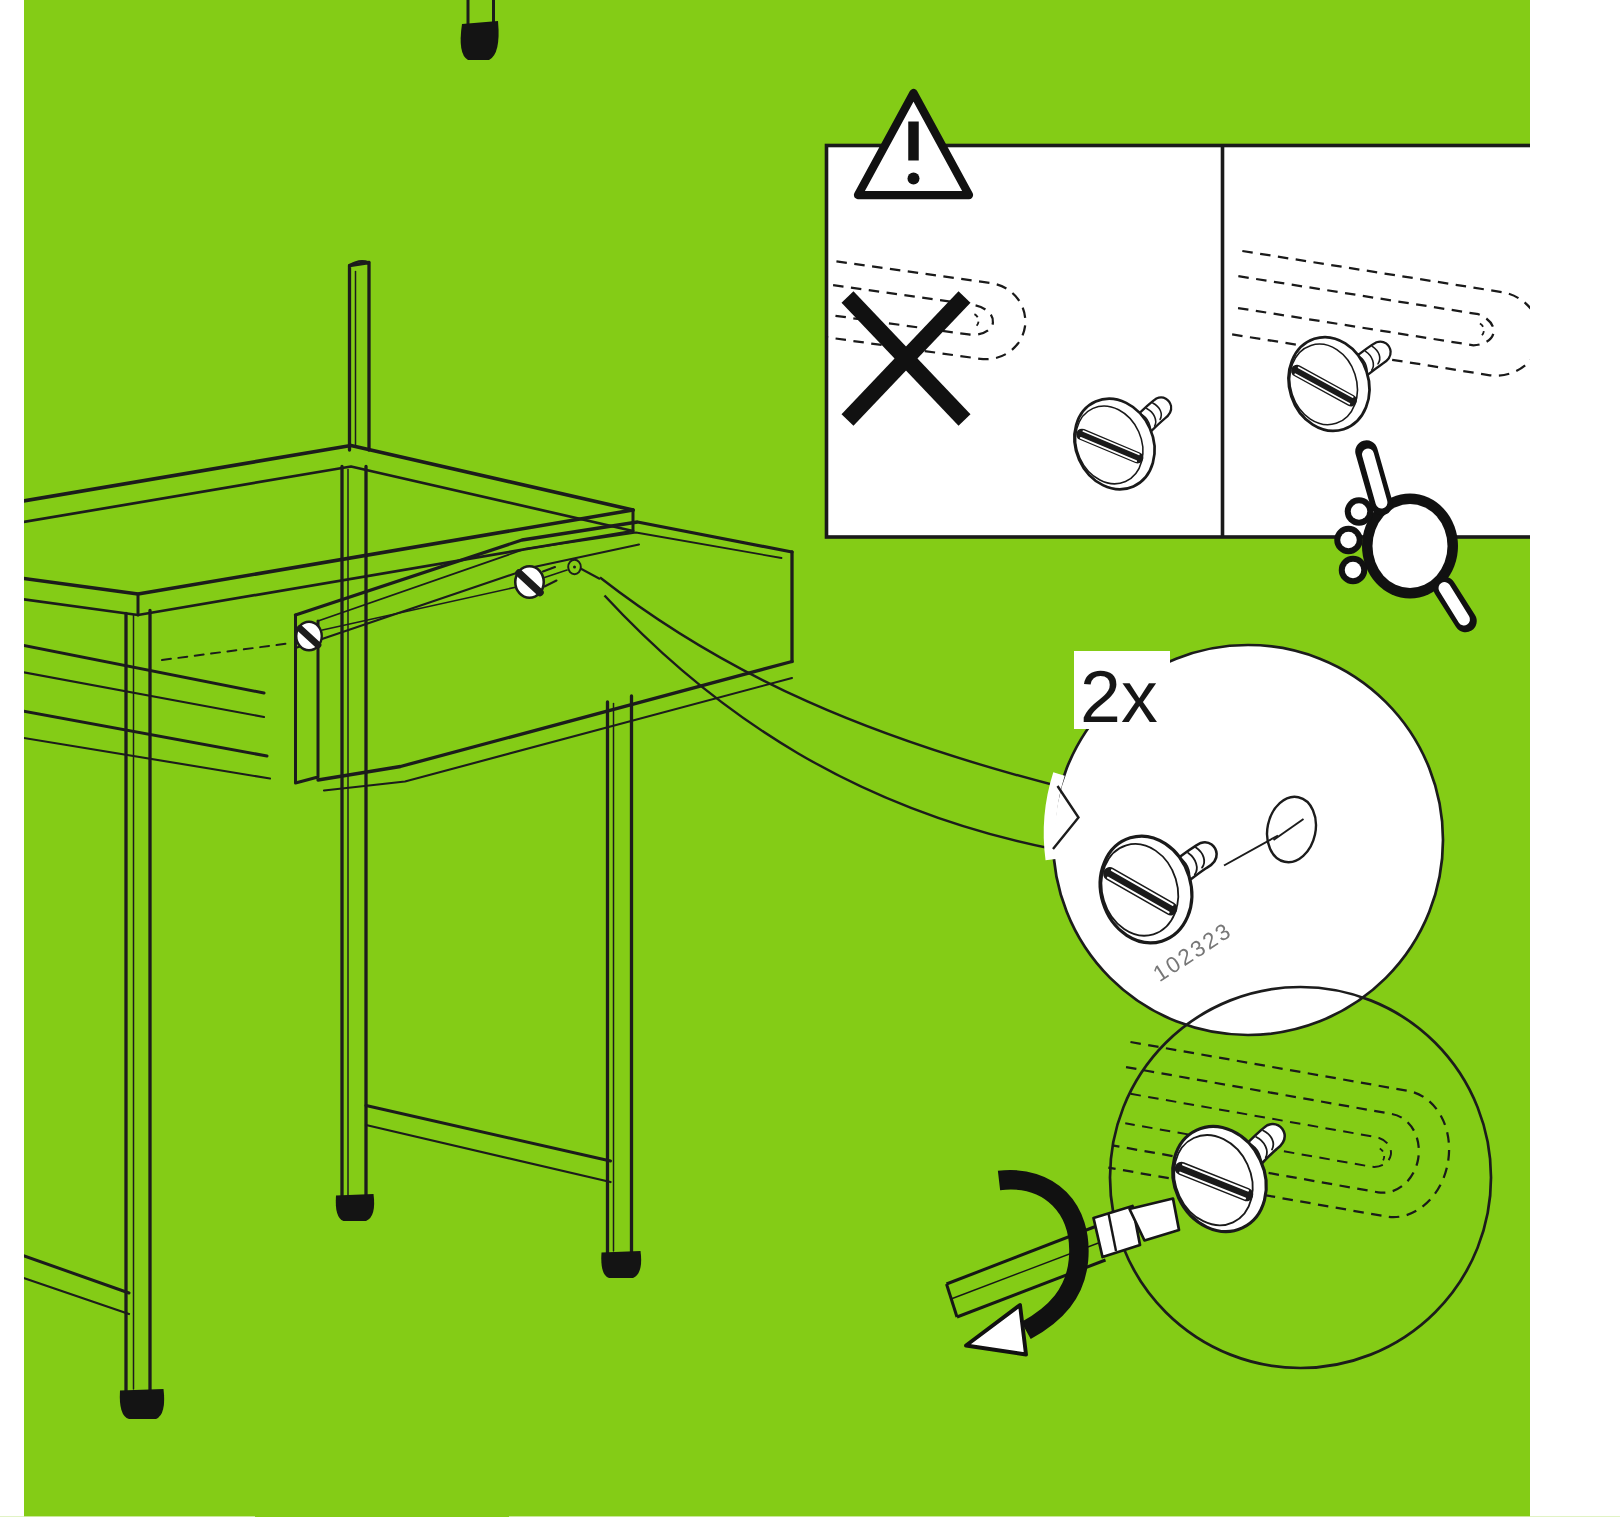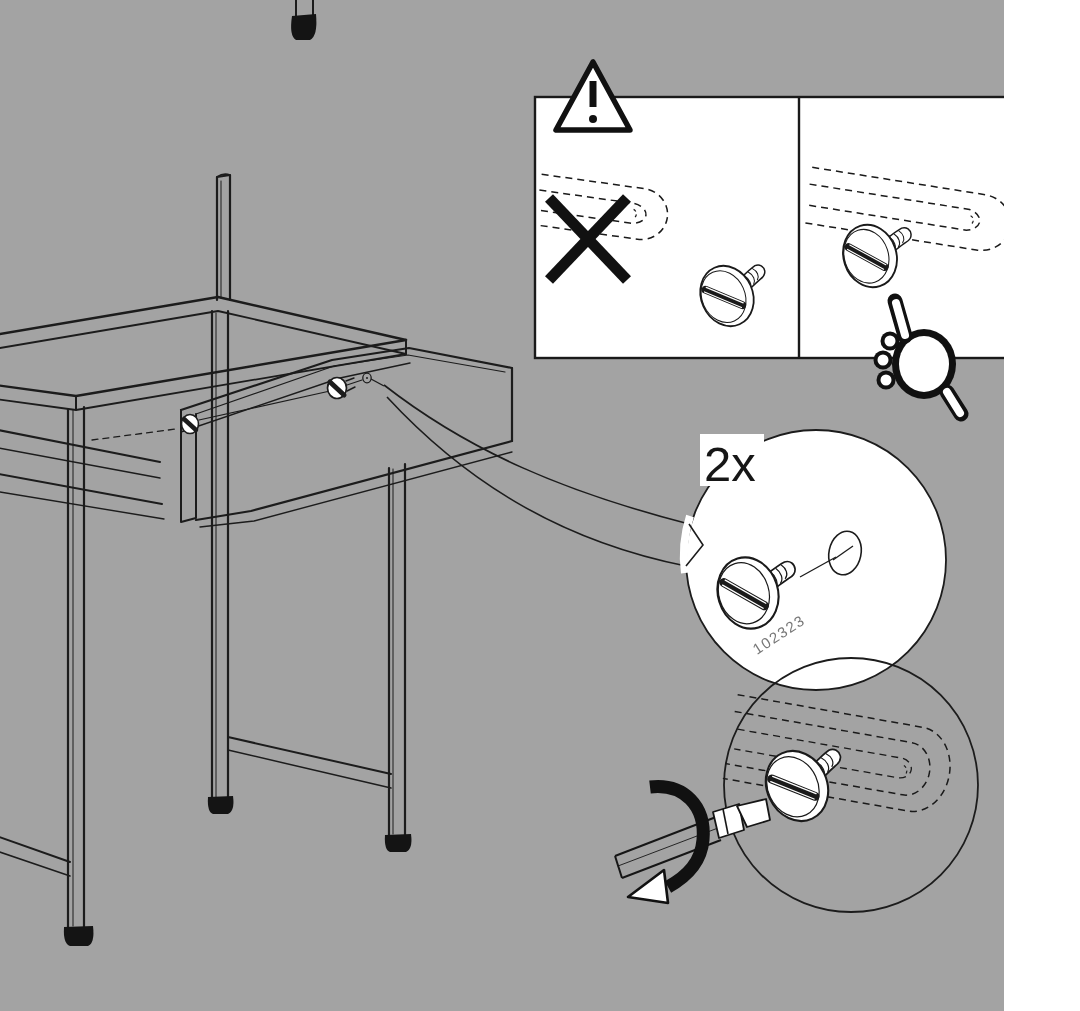--- a/index.html
+++ b/index.html
@@ -1,17 +1,17 @@
 <!DOCTYPE html>
 <html><head>
 <meta charset="utf-8">
 <style>
   html,body{margin:0;padding:0;background:#ffffff;}
-  .page{position:relative;width:1004px;height:1011px;background:#a3a3a3;overflow:hidden;
-        font-family:"Liberation Sans",sans-serif;}
+  .page{position:relative;width:1004px;height:1011px;background:#84cc16;overflow:hidden;
+        font-family:"Liberation Sans",sans-serif;margin-left:16px;}
   svg{display:block;}
   text{font-family:"Liberation Sans",sans-serif;}
   .qty-label{font-size:49px;font-weight:500;fill:#161616;}
   .part-number{font-size:15px;fill:#777777;letter-spacing:1.5px;}
 </style>
 </head>
 <body>
 
 <div class="page">
 <svg width="1080" height="1011" viewBox="0 0 1080 1011">

